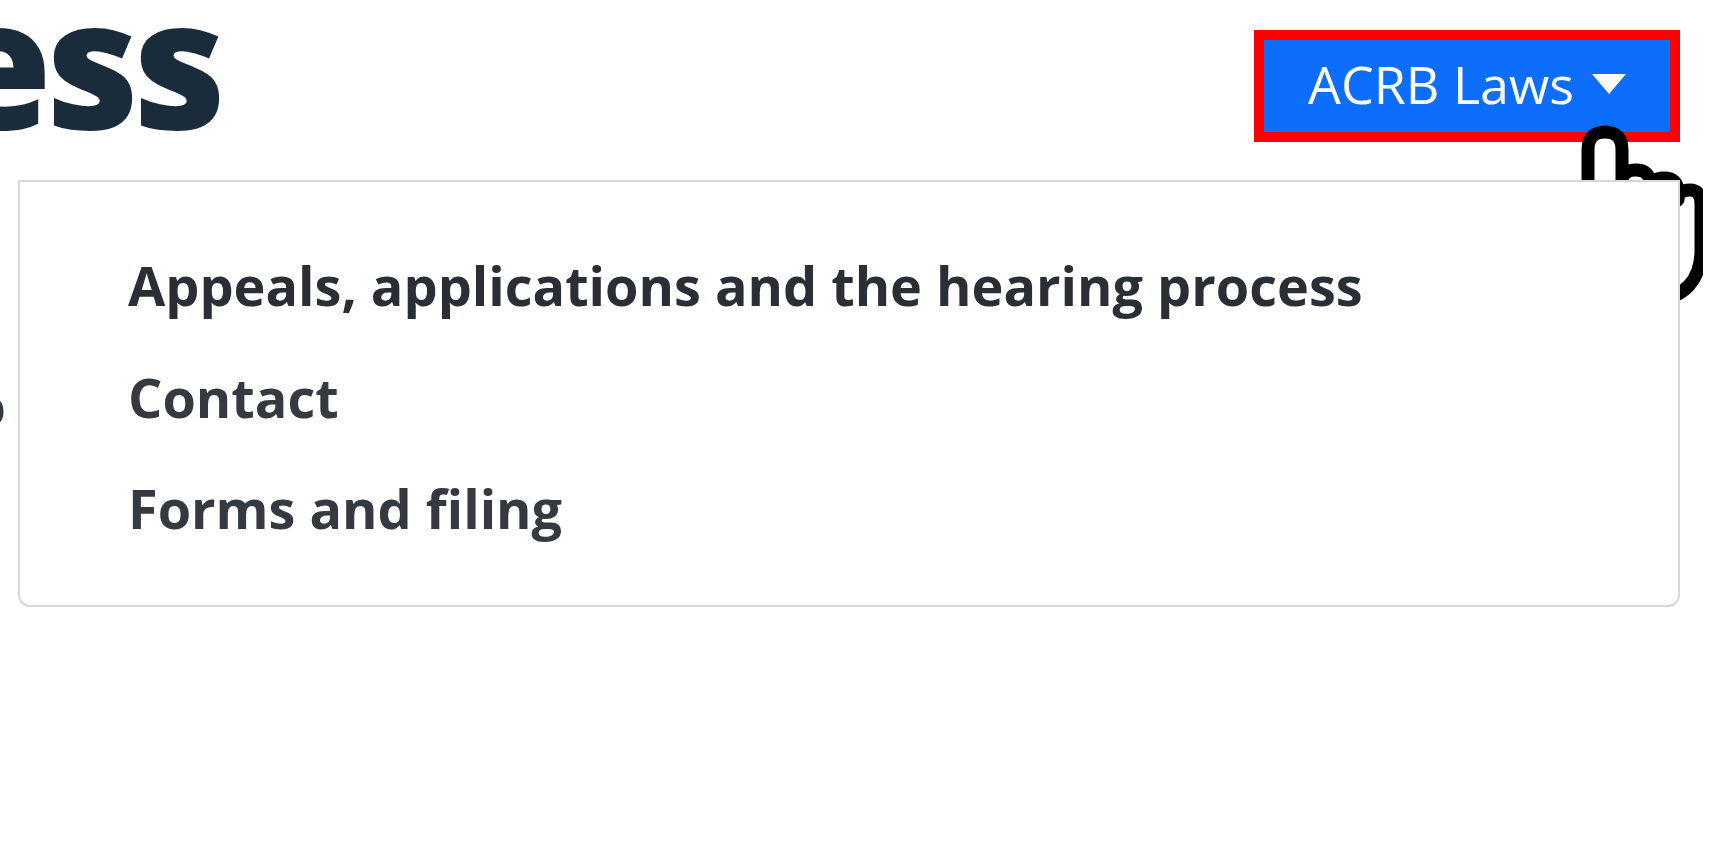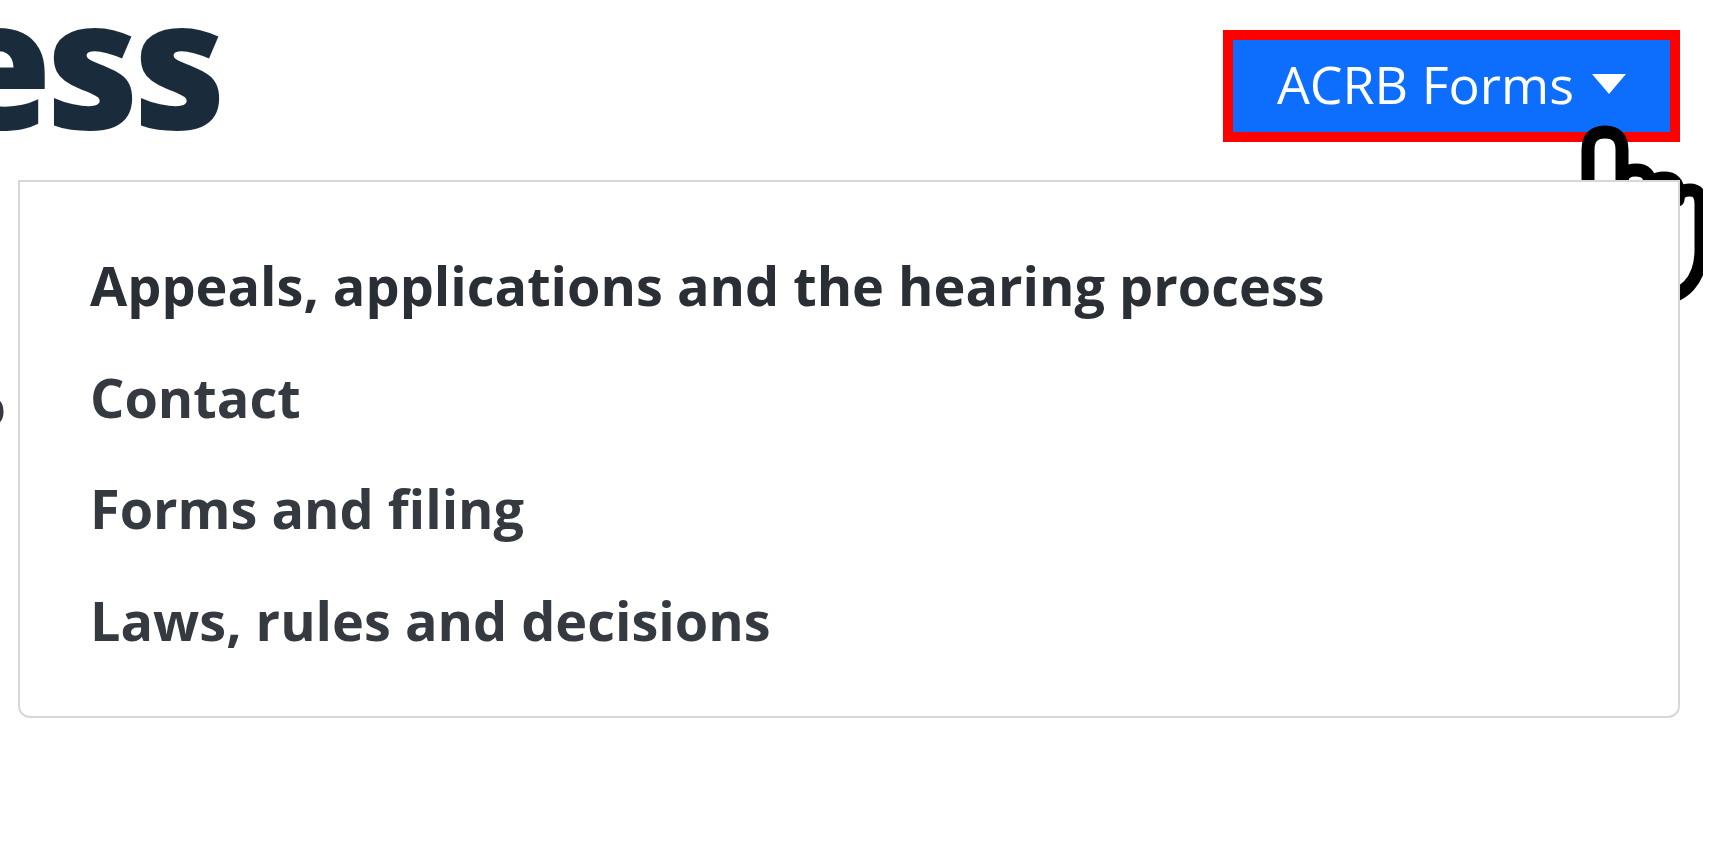--- a/index.html
+++ b/index.html
@@ -69,21 +69,21 @@
     position: absolute;
     top: 180px;
     left: 18px;
     right: 33px;
     border: 2px solid #d5d8db;
     border-top-left-radius: 0;
     border-top-right-radius: 0;
     border-bottom-left-radius: 12px;
     border-bottom-right-radius: 12px;
     background: #ffffff;
-    padding: 48px 70px 40px 70px;
+    padding: 48px 70px 40px 108px;
     box-sizing: border-box;
   }
   .menu-item {
     font-size: 54px;
     color: #343a40;
     padding: 22px 0;
     cursor: pointer;
     font-weight: 700;
     line-height: 1.25;
   }
@@ -105,21 +105,21 @@
 </head>
 <body>
 
 <div class="page-title-fragment">Process</div>
 
 <div class="left-sliver">o</div>
 
 <div class="dropdown-wrapper">
   <div class="highlight-box">
     <div class="dropdown-button">
-      <span>ACRB Forms</span>
+      <span>ACRB Laws</span>
       <span class="caret">
         <svg width="34" height="20" viewBox="0 0 34 20">
           <polygon points="0,0 34,0 17,20" fill="#ffffff"></polygon>
         </svg>
       </span>
     </div>
   </div>
 </div>
 
 <div class="hand-cursor">
@@ -148,14 +148,13 @@
                L55 108
                Z"></path>
     </g>
   </svg>
 </div>
 
 <div class="dropdown-menu">
   <div class="menu-item active">Appeals, applications and the hearing process</div>
   <div class="menu-item">Contact</div>
   <div class="menu-item">Forms and filing</div>
-  <div class="menu-item">Laws, rules and decisions</div>
 </div>
 
 </body></html>

